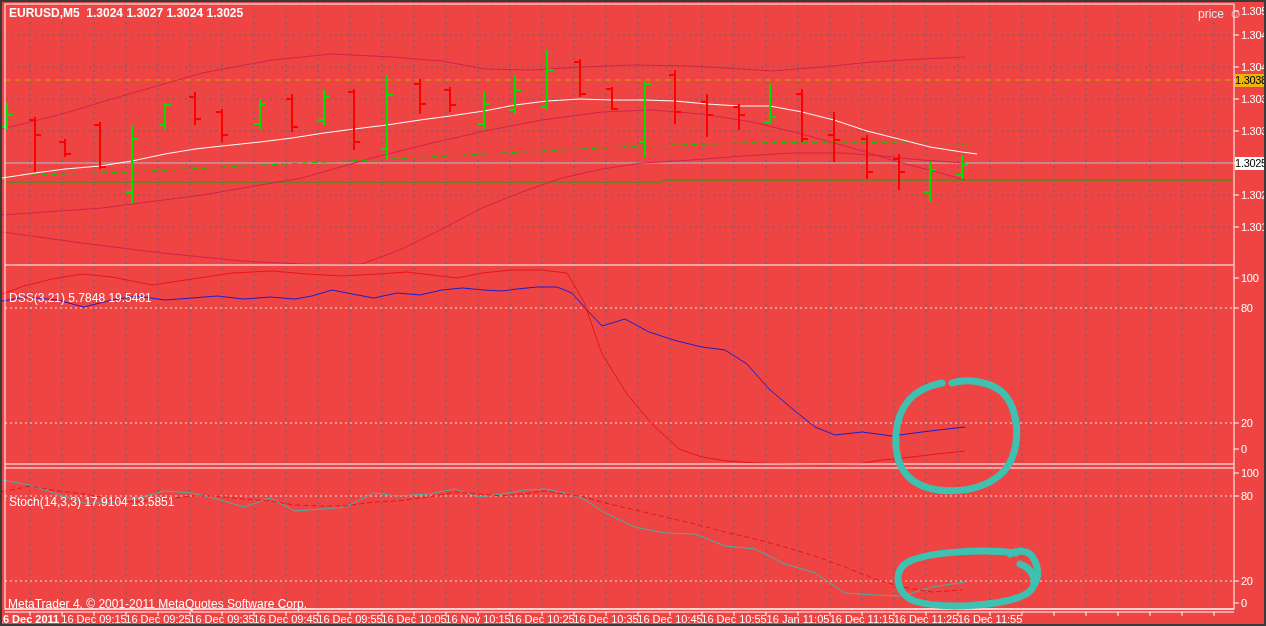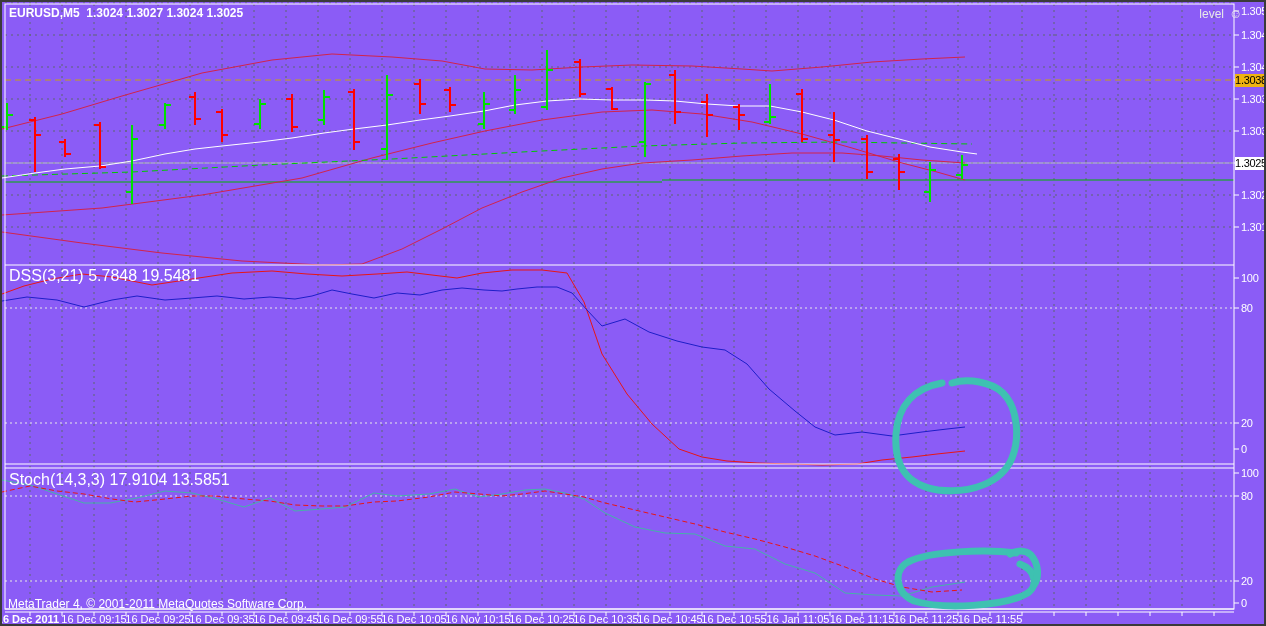--- a/index.html
+++ b/index.html
@@ -1,25 +1,25 @@
 <!DOCTYPE html>
 <html><head>
 <meta charset="utf-8">
 <style>
   html,body{margin:0;padding:0;background:#000;}
-  #win{position:relative;width:1266px;height:626px;background:#8b5cf6;overflow:hidden;
+  #win{position:relative;width:1266px;height:626px;background:#ef4444;overflow:hidden;
        border:2px solid #3a3a3a;box-sizing:border-box;
        font-family:"Liberation Sans",sans-serif;}
   svg{position:absolute;left:0;top:0;}
   .ot{position:absolute;color:#fff;white-space:pre;z-index:5;}
   .quote{left:7px;top:4px;font-size:12px;font-weight:bold;}
   .alert{left:7px;top:18px;font-size:12px;}
   .wm{right:40px;top:5px;font-size:12px;color:#e8e8e8;}
   .smiley{position:absolute;right:22px;top:4px;font-size:13px;color:#e8e8e8;z-index:5;}
-  .ind{font-size:16px;}
+  .ind{font-size:12px;margin-top:24px;}
   .dssl{left:7px;top:265px;}
   .stol{left:7px;top:469px;}
   .copy{left:6px;top:595px;font-size:12px;}
   .badge{position:absolute;left:1233px;width:32px;height:13px;z-index:6;
          font-size:11px;line-height:13px;text-align:center;color:#000;letter-spacing:-0.3px;}
   .axlab{position:absolute;left:1239px;color:#fff;font-size:11px;letter-spacing:-0.3px;z-index:4;}
   .tlab{position:absolute;color:#fff;font-size:11px;transform:translateX(-50%);top:611px;z-index:4;}
 </style>
 </head>
 <body>
@@ -242,21 +242,21 @@
       <line x1="1020" y1="610" x2="1020" y2="614" stroke="#fff"></line>
       <line x1="1052" y1="610" x2="1052" y2="614" stroke="#fff"></line>
       <line x1="1084" y1="610" x2="1084" y2="614" stroke="#fff"></line>
       <line x1="1116" y1="610" x2="1116" y2="614" stroke="#fff"></line>
       <line x1="1148" y1="610" x2="1148" y2="614" stroke="#fff"></line>
       <line x1="1180" y1="610" x2="1180" y2="614" stroke="#fff"></line>
       <line x1="1212" y1="610" x2="1212" y2="614" stroke="#fff"></line>
     </svg>
 
   <div class="ot quote">EURUSD,M5  1.3024 1.3027 1.3024 1.3025</div>
-  <div class="ot wm">level</div>
+  <div class="ot wm">price</div>
   <div class="smiley">☺</div>
 
   <div class="ot ind dssl">DSS(3,21) 5.7848 19.5481</div>
   <div class="ot ind stol">Stoch(14,3,3) 17.9104 13.5851</div>
   <div class="ot copy">MetaTrader 4, © 2001-2011 MetaQuotes Software Corp.</div>
 
   <div class="badge" id="alertBadge" style="top: 72px; background: rgb(239, 179, 17);">1.3038</div>
   <div class="badge" id="bidBadge" style="top: 155px; background: rgb(255, 255, 255);">1.3025</div>
 <div class="axlab" style="top: 3px;">1.3050</div>
     <div class="axlab" style="top: 27px;">1.3045</div>

